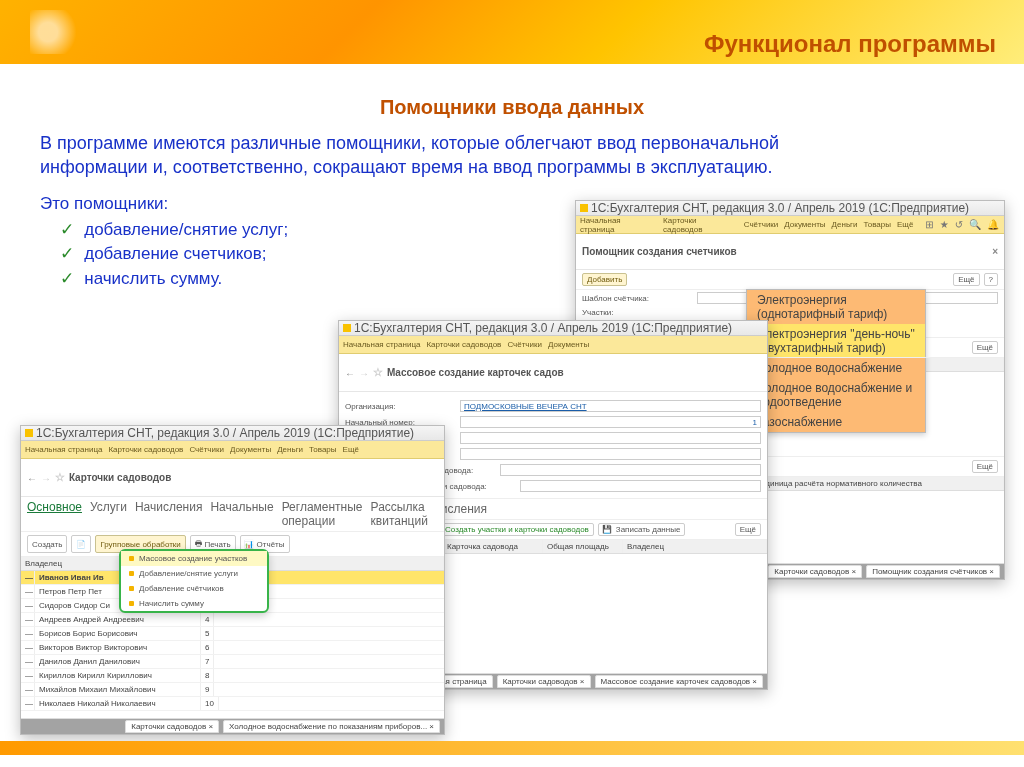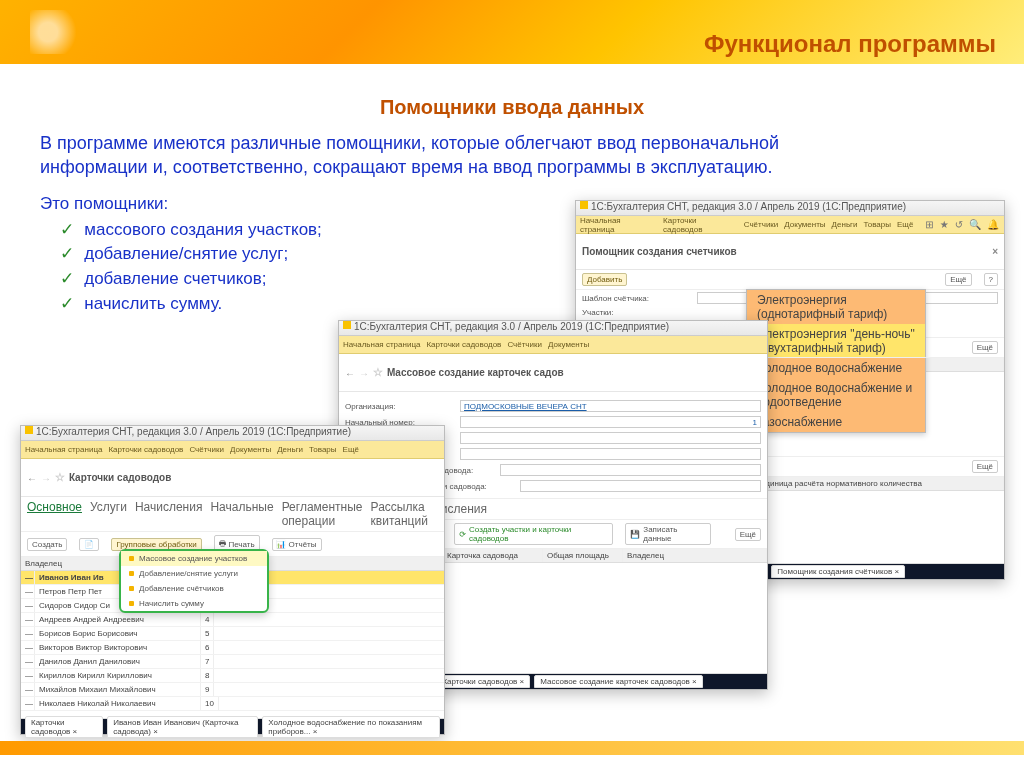--- a/index.html
+++ b/index.html
@@ -57,22 +57,22 @@
   border: 1px solid #bcbcbc;
   background: #fff;
   box-shadow: 0 4px 14px rgba(0,0,0,.25);
   font-size: 9px;
   color: #444;
 }
 .win .titlebar {
   height: 15px;
   background: linear-gradient(#f5f5f5, #e8e8e8);
   border-bottom: 1px solid #ccc;
-  display: flex; padding: 0 4px;
-  font-size: 10px; color: #555;
+  display: flex; align-items: center; padding: 0 4px;
+  font-size: 12px; color: #555;
 }
 .titlebar .yel { width: 8px; height: 8px; background: #f9c200; margin-right: 3px; }
 .win .navbar {
   height: 18px; background: #fbe89a; border-bottom: 1px solid #e0cc70;
   display: flex; align-items: center; padding: 0 4px; gap: 6px;
   font-size: 8px; color: #6a5a20;
 }
 .navbar .sp { flex: 1; }
 .navbar .icn { font-size: 10px; color: #777; }
 .win .subtitle-row {
@@ -86,38 +86,38 @@
   font-size: 12px; color: #666; border-bottom: 1px solid #eee;
 }
 .win .tabs-row span.active { color: #1a7a3a; text-decoration: underline; }
 .btn {
   display: inline-flex; align-items: center;
   border: 1px solid #c9c190; background: #fff5d0;
   padding: 1px 4px; font-size: 8px; color: #715c10;
   border-radius: 2px;
 }
 .btn-w { background:#fff; border-color:#ccc; color:#555; }
-.toolbar { display:flex; gap:12px; padding:3px 6px; border-bottom:1px solid #eee; position: relative; align-items: center; }
+.toolbar { display:flex; gap:4px; padding:3px 6px; border-bottom:1px solid #eee; position: relative; }
 .dropdown {
   position: absolute;
   border: 2px solid #38b44a; border-radius: 6px;
   background: #fff; box-shadow: 0 3px 8px rgba(0,0,0,.2);
   font-size: 8px; color: #555;
 }
 .dropdown .dd-item { padding: 3px 8px; display: flex; align-items: center; gap: 5px; }
 .dropdown .dd-item.hl { background: #fef9c3; }
 .dot { width:5px; height:5px; background:#f4b400; border-radius:1px; display:inline-block; }
 .table { font-size: 8px; }
 .table .th { display:flex; background:#f0f0f0; border-bottom:1px solid #ddd; }
 .table .tr { display:flex; border-bottom:1px solid #f1f1f1; }
 .table .td { padding: 2px 4px; border-right: 1px solid #eee; }
 .footer-tabs {
   position: absolute; bottom: 0; left: 0; right: 0;
-  height: 16px; background: #0f172a; border-top: 1px solid #ddd;
-  display:flex; align-items:center; padding: 0 4px; gap: 4px; font-size: 8px;
+  height: 16px; background: #a3a3a3; border-top: 1px solid #ddd;
+  display:flex; align-items:center; padding: 0 4px; gap: 4px; font-size: 8px; justify-content: flex-end;
 }
 .footer-tabs .ft { background:#fff; border:1px solid #ddd; padding: 1px 5px; border-radius: 2px 2px 0 0; }
 .form-row { display:flex; align-items:center; gap:5px; padding: 2px 6px; font-size:8px; }
 .form-row .lbl { width: 110px; color:#555; }
 .form-row .inp { flex:1; height:12px; border:1px solid #ccc; background:#fff; padding:2px 3px; color:#1a5da8; display:flex; align-items:center; }
 .hint { color:#1a5da8; text-decoration: underline; }
 .mini-dd {
   position:absolute; background:#fdba74; border:1px solid #bbb; box-shadow:0 2px 6px rgba(0,0,0,.2); font-size:12px;
 }
 .mini-dd div { padding:3px 10px; }
@@ -130,21 +130,20 @@
 <div class="top-banner">
   <div class="page-title">Функционал программы</div>
 </div>
 
 <div class="sub-title">Помощники ввода данных</div>
 
 <p class="intro">В программе имеются различные помощники, которые облегчают ввод первоначальной информации и, соответственно, сокращают время на ввод программы в эксплуатацию.</p>
 
 <p class="helpers-intro">Это помощники:</p>
 <ul class="helpers-list">
-  <li>массового создания участков;</li>
   <li>добавление/снятие услуг;</li>
   <li>добавление счетчиков;</li>
   <li>начислить сумму.</li>
 </ul>
 
 <div class="win" style="left:575px; top:200px; width:430px; height:380px;">
   <div class="titlebar">
     <span class="yel"></span>
     <span>1С:Бухгалтерия CНТ, редакция 3.0 / Апрель 2019   (1С:Предприятие)</span>
   </div>
@@ -418,18 +417,17 @@
         <div class="td">9</div>
       </div>
     <div class="tr">
         <div class="td" style="width:14px">—</div>
         <div class="td" style="width:166px">Николаев Николай Николаевич</div>
         <div class="td">10</div>
       </div>
   </div>
   <div class="footer-tabs">
     <span class="ft">Карточки садоводов ×</span>
-    <span class="ft">Иванов Иван Иванович (Карточка садовода) ×</span>
     <span class="ft">Холодное водоснабжение по показаниям приборов... ×</span>
   </div>
 </div>
 
 <div class="bottom-bar"></div>
 
 </body></html>

